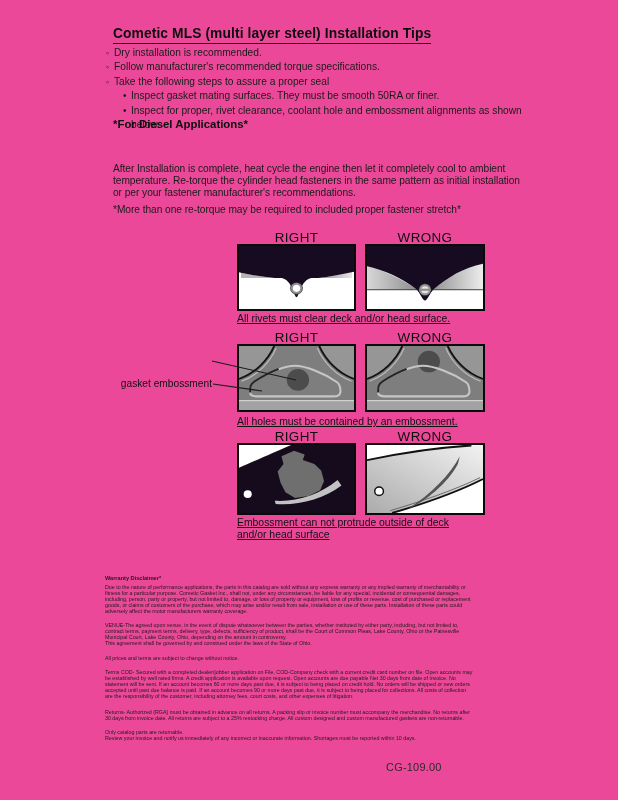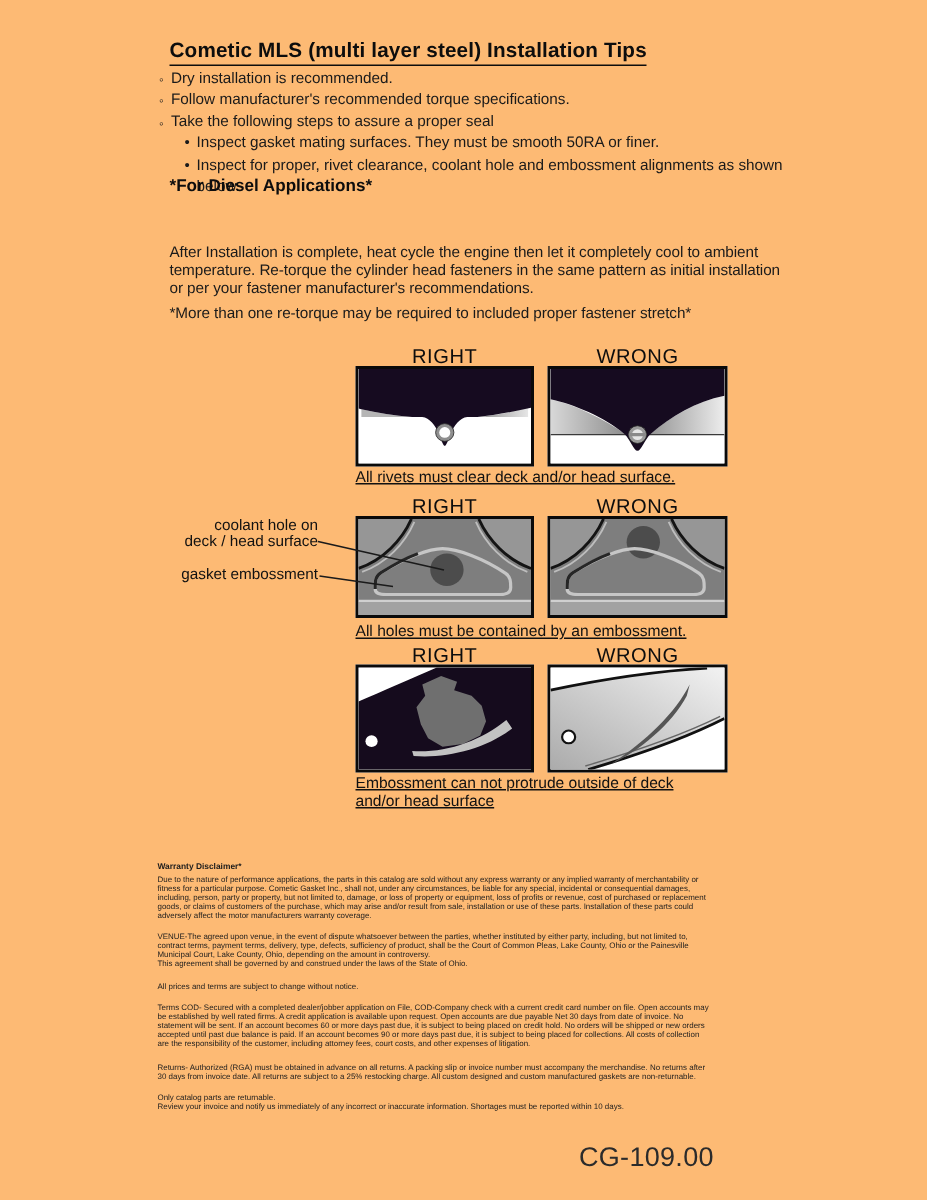--- a/index.html
+++ b/index.html
@@ -1,16 +1,16 @@
 <!DOCTYPE html>
 <html><head>
 <meta charset="utf-8">
 <style>
   html,body{margin:0;padding:0;background:#ffffff;}
-  .page{position:relative;width:618px;height:800px;background:#fdba74;overflow:hidden;
+  .page{position:relative;width:618px;height:800px;background:#ec4899;overflow:hidden;
         font-family:"Liberation Sans", sans-serif;color:#1a1a1a;}
   .abs{position:absolute;}
   .pre{white-space:pre-line;}
 
   .title{left:113px;top:26px;font-size:13.8px;font-weight:bold;color:#0d0d0d;
          border-bottom:1.6px solid #0d0d0d;padding-bottom:2px;letter-spacing:.1px;}
 
   .bullets{left:106px;top:46px;width:440px;font-size:10.2px;line-height:14.4px;}
   .bullet{display:flex;}
   .bullet::before{content:"◦";width:8px;flex:0 0 8px;font-size:9px;line-height:14.4px;}
@@ -46,21 +46,21 @@
   .r3-label-wrong{left:365px;top:429px;width:120px;}
   .r3-box-right{left:237px;top:443px;width:119px;height:72px;}
   .r3-box-wrong{left:365px;top:443px;width:120px;height:72px;}
   .r3-caption{left:237px;top:517px;}
 
   .fineprint{font-size:5.3px;line-height:6.1px;letter-spacing:0;color:#1c1c1c;width:426px;left:105px;}
   .fp-h{top:575px;font-weight:bold;font-size:5.6px;}
   .fp1{top:584px;} .fp2{top:622px;} .fp3{top:655px;}
   .fp4{top:669px;} .fp5{top:709px;} .fp6{top:729px;}
 
-  .pagenum{left:386px;top:761px;font-size:18px;color:#2b2b2b;letter-spacing:.2px;}
+  .pagenum{left:386px;top:761px;font-size:11px;color:#2b2b2b;letter-spacing:.2px;}
 </style>
 </head>
 <body>
 
 <div class="page">
 
   <div class="abs title">Cometic MLS (multi layer steel) Installation Tips</div>
 
   <div class="abs bullets">
     <div class="bullet">Dry installation is recommended.</div>
@@ -117,22 +117,20 @@
       <circle cx="60" cy="46.5" r="3.8" fill="#e6e6e6"></circle>
       <line x1="54" y1="46.5" x2="66" y2="46.5" stroke="#8a8a8a" stroke-width="2.2"></line>
     </svg>
   </div>
 
   <div class="abs dcaption r1-caption">All rivets must clear deck and/or head surface.</div>
 
   <div class="abs dlabel r2-label-right">RIGHT</div>
   <div class="abs dlabel r2-label-wrong">WRONG</div>
 
-  <div class="abs side-label lbl-coolant pre">coolant hole on
-deck / head surface</div>
   <div class="abs side-label lbl-emboss">gasket embossment</div>
 
   <svg class="abs pointer-lines" viewBox="0 0 105 45">
     <line x1="7" y1="9" x2="91" y2="28" stroke="#1a1a1a" stroke-width="1.1"></line>
     <line x1="8" y1="32" x2="57" y2="39" stroke="#1a1a1a" stroke-width="1.1"></line>
   </svg>
 
   <div class="abs dbox r2-box-right">
     <svg viewBox="0 0 119 68" preserveAspectRatio="none">
       <rect width="119" height="68" fill="#969696"></rect>

